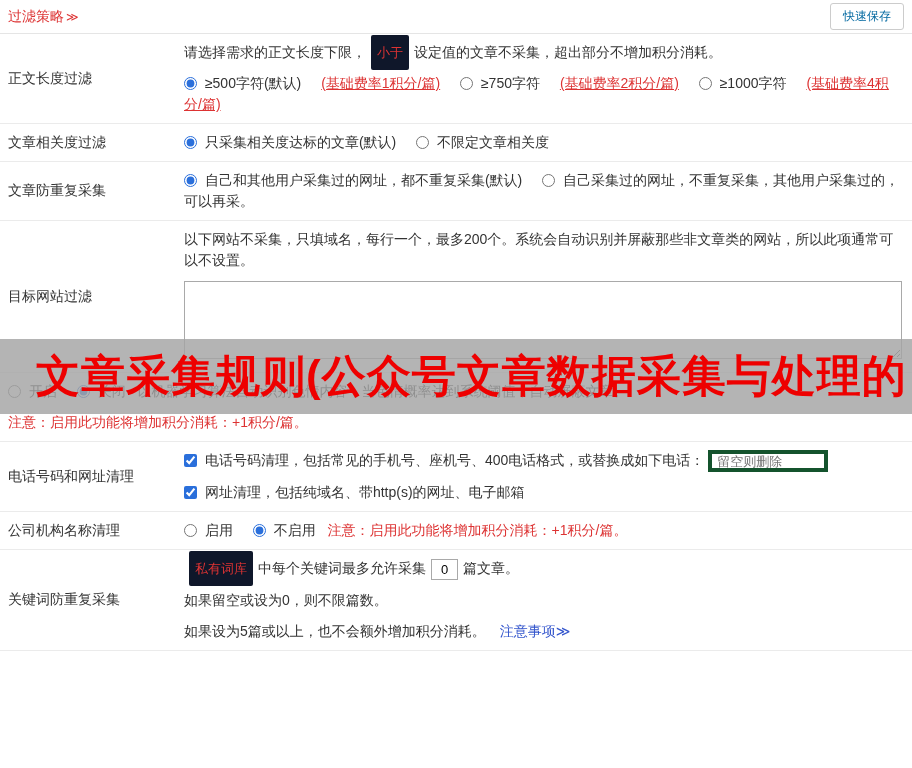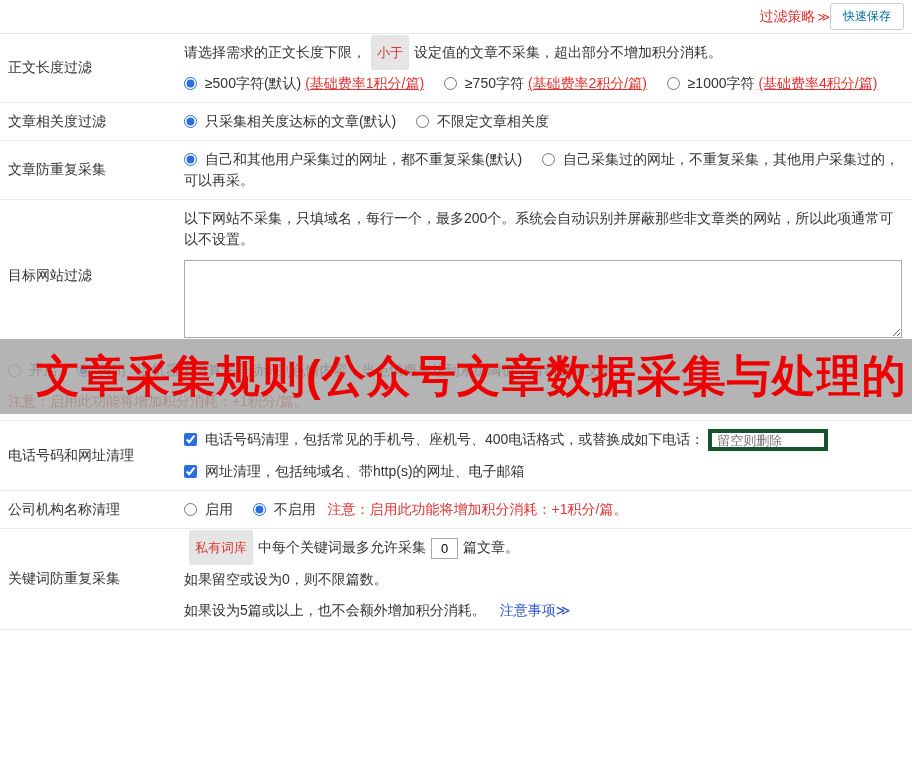--- a/index.html
+++ b/index.html
@@ -4,50 +4,50 @@
 <style>
   * { margin:0; padding:0; box-sizing:border-box; }
   html,body { width:912px; height:768px; }
   body {
     font-family:"Liberation Sans","DejaVu Sans",sans-serif;
     font-size:14px; color:#333; background:#fff;
     position:relative; overflow:hidden;
   }
   .header {
     height:34px; border-bottom:1px solid #e5e5e5;
-    display:flex; align-items:center; justify-content:flex-end;
+    display:flex; align-items:center; justify-content:space-between;
     padding:0 8px;
   }
   .title { color:#dd3333; font-size:14px; cursor:pointer; }
   .chev { font-size:12px; margin-left:2px; }
   .save-btn {
     background:#fff; border:1px solid #ccc; border-radius:3px;
     padding:4px 12px; font-size:12px; color:#0369a1; cursor:pointer;
     font-family:inherit;
   }
   .section { display:flex; border-bottom:1px solid #ebebeb; }
   .sec-label {
     flex:0 0 176px; width:176px; display:flex; align-items:center;
     padding-left:8px; color:#333;
   }
   .sec-content { flex:1; padding:8px 8px; }
   .line { margin-bottom:10px; line-height:21px; }
   .line:last-child { margin-bottom:0; }
   .red { color:#dd3333; }
   .u { text-decoration:underline; }
   .badge {
-    background:#e5e5e5; color:#dd3333; padding:10px 6px; margin:0 5px;
+    background:#0f172a; color:#dd3333; padding:10px 6px; margin:0 5px;
     font-size:13px; border-radius:2px;
   }
   input[type=radio], input[type=checkbox] {
     accent-color:#2a6fdb; vertical-align:-2px; margin-right:4px; cursor:pointer;
   }
   .opt { cursor:pointer; }
   .opt + .opt { margin-left:16px; }
-  .fee { margin-left:0; }
+  .fee { margin-left:16px; }
   .desc-after { margin-left:8px; }
   textarea {
     display:block; width:calc(100% - 2px); height:78px;
     border:1px solid #a9a9a9; resize:both; margin-top:6px;
     font-family:inherit; font-size:13px; padding:4px;
   }
   .text-input {
     height:22px; width:120px; border:4px solid #14532d;
     padding:2px 5px; font-size:13px; vertical-align:middle;
     font-family:inherit;

